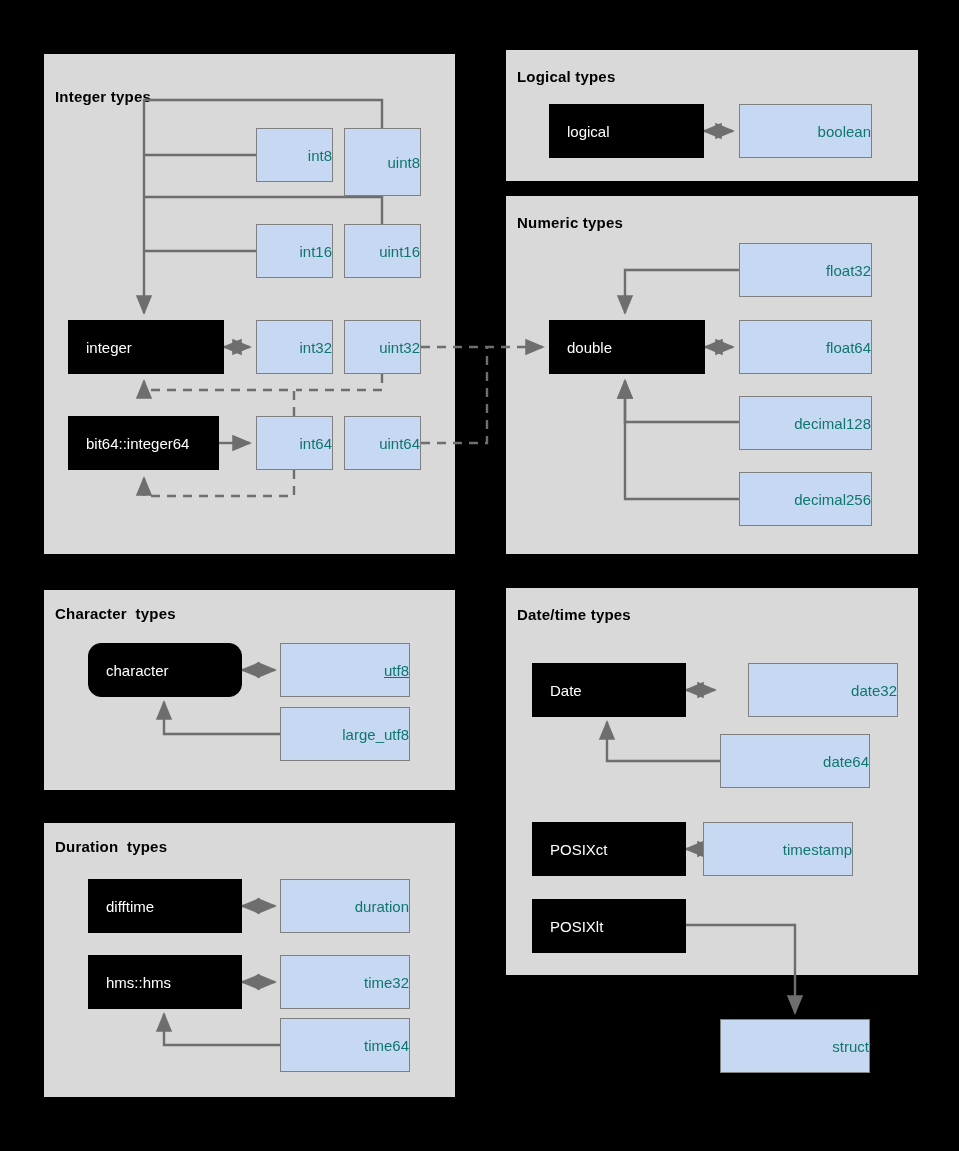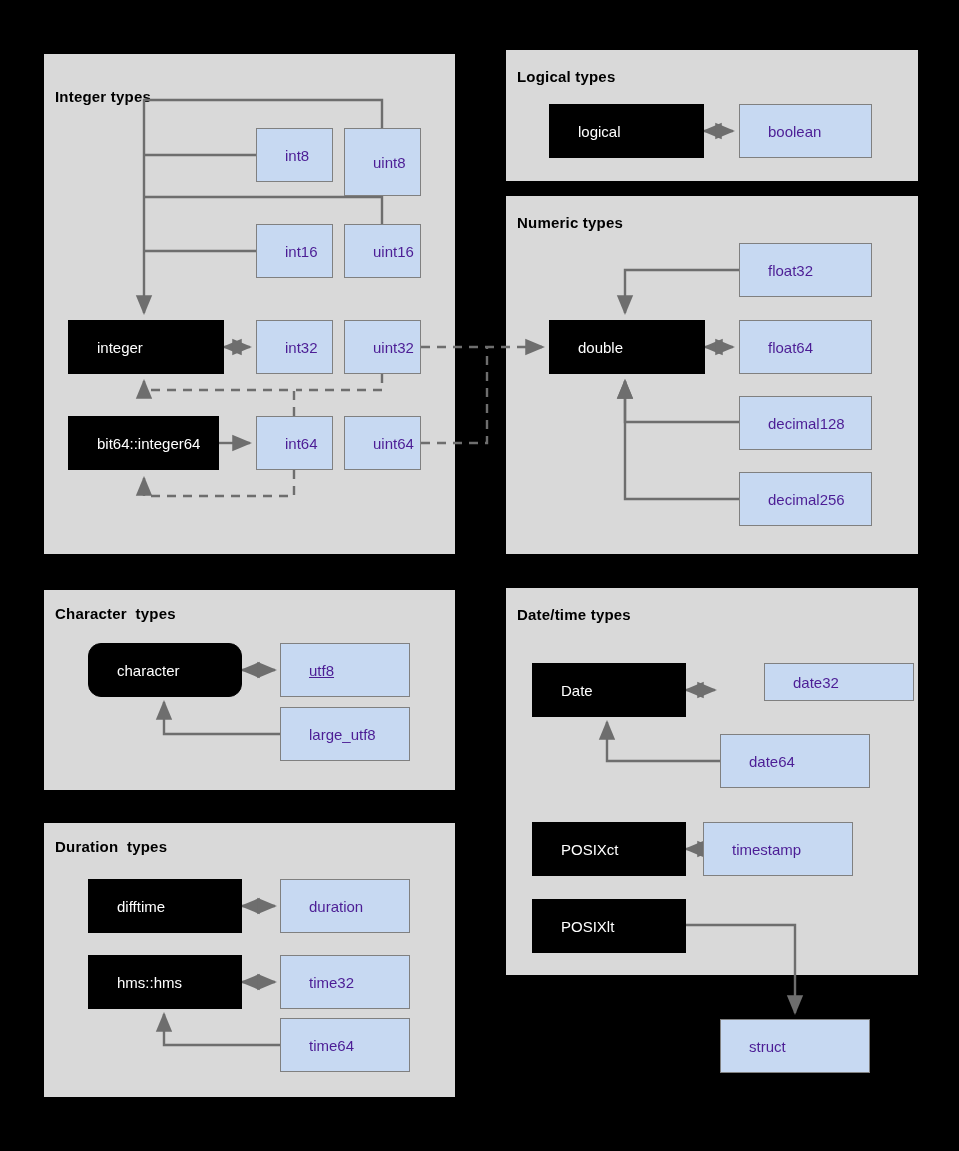--- a/index.html
+++ b/index.html
@@ -5,23 +5,23 @@
   html,body{margin:0;padding:0;background:#000;}
   body{width:959px;height:1151px;position:relative;
        font-family:"Liberation Sans","DejaVu Sans",sans-serif;
        -webkit-font-smoothing:antialiased;}
   #stage{position:absolute;left:0;top:0;width:959px;height:1151px;background:#000;overflow:hidden;}
   .panel{position:absolute;background:#d9d9d9;}
   .panel-title{position:absolute;font-weight:bold;font-size:15px;color:#000;
                letter-spacing:.2px;white-space:pre;}
   .node{position:absolute;box-sizing:border-box;display:flex;align-items:center;
         font-size:15px;line-height:1;}
-  .node span{padding-left:28px;white-space:nowrap;}
+  .node span{padding-left:17px;white-space:nowrap;}
   .node.dark{background:#000;color:#fff;border:1px solid #000;}
-  .node.blue{background:#c7d9f2;color:#4c1d95;border:1px solid #808080;}
+  .node.blue{background:#c7d9f2;color:#0f766e;border:1px solid #808080;justify-content:flex-end;}
   svg.wires{position:absolute;left:0;top:0;width:959px;height:1151px;
             pointer-events:none;overflow:visible;}
   .ln{stroke:#6e6e6e;stroke-width:2.4;fill:none;}
   .ln.dash{stroke-dasharray:9 7;}
 </style>
 </head>
 <body>
 
 <div id="stage">
 
@@ -167,21 +167,21 @@
   <div class="node blue" style="left:280px;top:955px;width:130px;height:54px;">
     <span>time32</span>
     </div>
   <div class="node blue" style="left:280px;top:1018px;width:130px;height:54px;">
     <span>time64</span>
     </div>
 
   <div class="node dark" style="left:532px;top:663px;width:154px;height:54px;">
     <span>Date</span>
     </div>
-  <div class="node blue" style="left:764px;top:663px;width:150px;height:38px;">
+  <div class="node blue" style="left:748px;top:663px;width:150px;height:54px;">
     <span>date32</span>
     </div>
   <div class="node blue" style="left:720px;top:734px;width:150px;height:54px;">
     <span>date64</span>
     </div>
   <div class="node dark" style="left:532px;top:822px;width:154px;height:54px;">
     <span>POSIXct</span>
     </div>
   <div class="node blue" style="left:703px;top:822px;width:150px;height:54px;">
     <span>timestamp</span>

